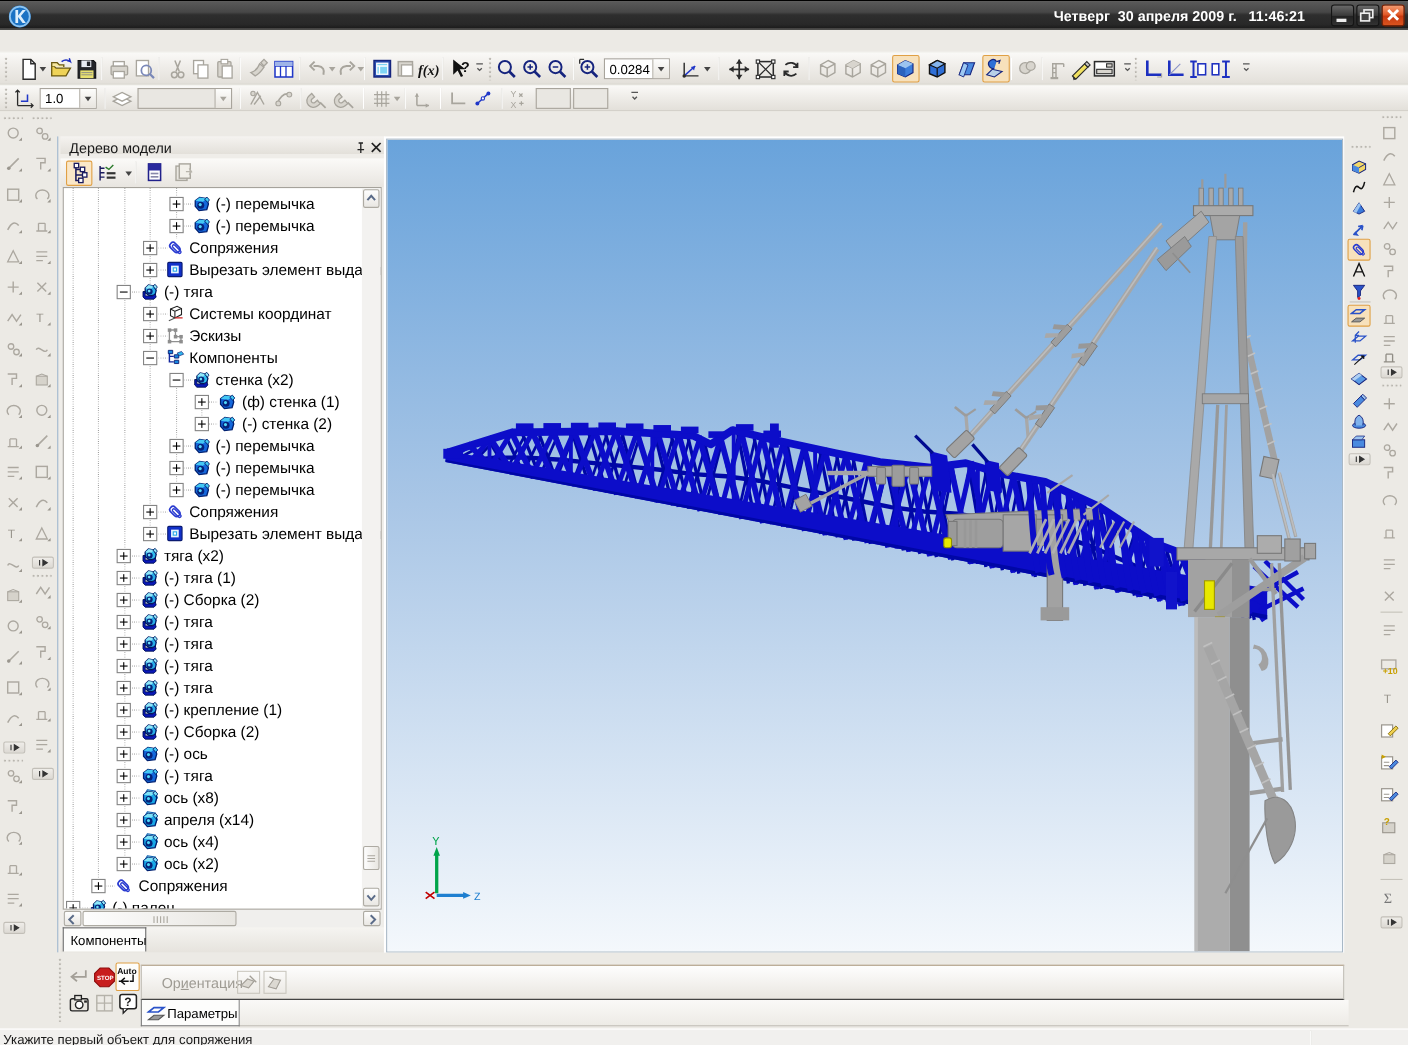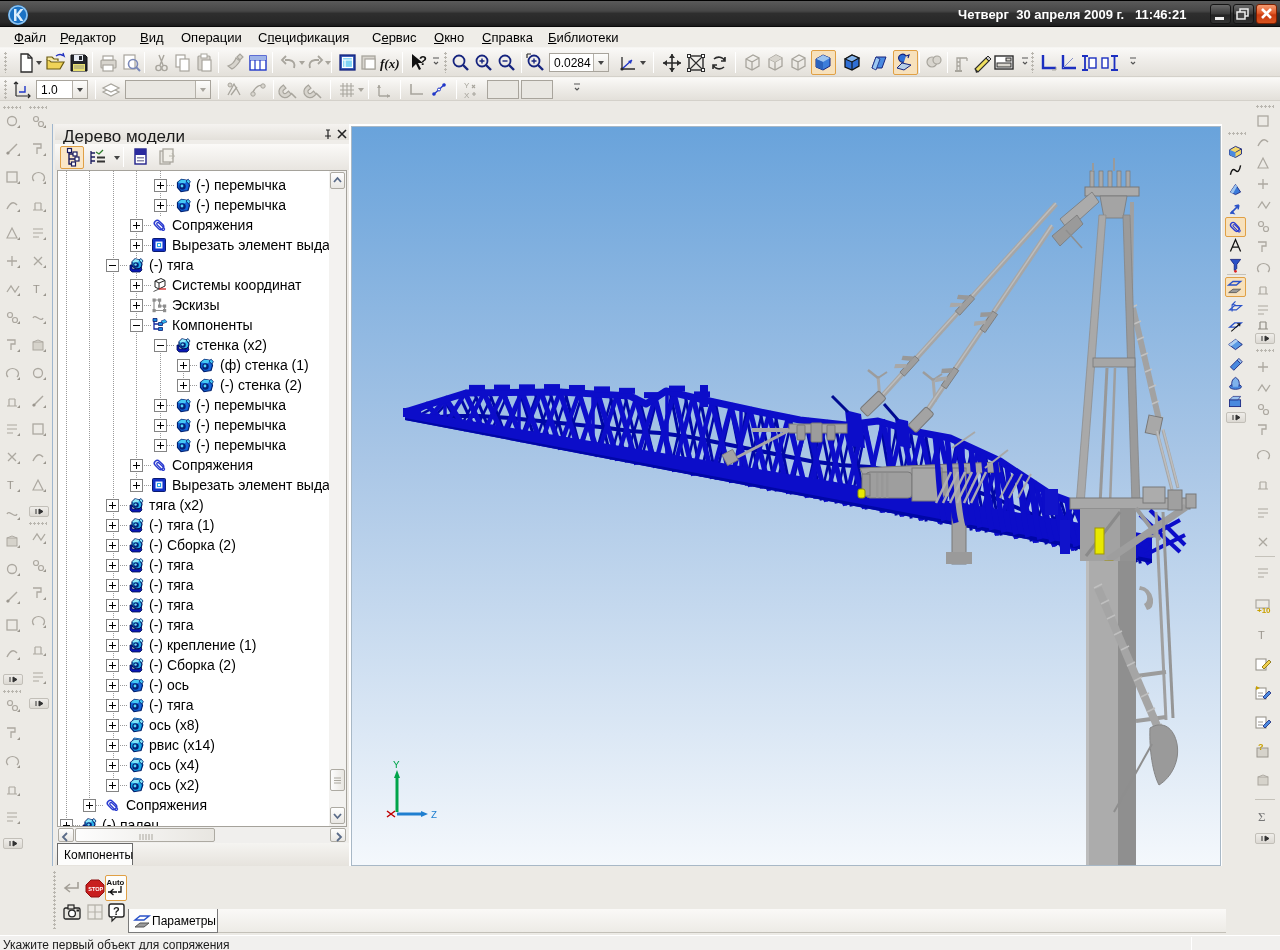--- a/index.html
+++ b/index.html
@@ -36,21 +36,21 @@
 .combo-dis { background:#E9E7E2; }
 .caret { width:0; height:0; border-left:3px solid transparent; border-right:3px solid transparent; border-top:4px solid #444; position:absolute; }
 .caret-dis { border-top-color:#A8A59D; }
 .selbtn { position:absolute; border:1px solid #E0A045; background:#F7E1BC; border-radius:2px; }
 
 
 #tabbar { position:absolute; left:0; top:101px; width:1280px; height:23px; background:linear-gradient(#FBFAF9,#E9E7E2 60%,#DCD9D2); border-bottom:1px solid #C5C2BA; }
 
 
 #treepanel { position:absolute; left:52px; top:124px; width:297px; height:742px; background:#EFEDE9; border-left:1px solid #9FB6CE; }
-#tree-head { position:absolute; left:2px; top:0px; width:295px; height:16px; background:linear-gradient(#F5F3F0,#E3E0DA); font-size:17px; color:#1a1a1a; }
+#tree-head { position:absolute; left:2px; top:0px; width:295px; height:16px; background:linear-gradient(#F5F3F0,#E3E0DA); font-size:13px; color:#1a1a1a; }
 #tree-tools { position:absolute; left:2px; top:20px; width:295px; height:26px; background:linear-gradient(#FBFAF8,#E8E5E0); }
 #tree-body { position:absolute; left:4px; top:46px; width:290px; height:657px; background:#fff; border:1px solid #A5A29B; overflow:hidden; }
 .trow { position:absolute; height:20px; font-size:14px; color:#000; white-space:nowrap; }
 .ebox { position:absolute; width:13px; height:13px; border:1px solid #848484; background:#fff; }
 .ebox i { position:absolute; left:2px; top:5px; width:7px; height:1px; background:#000; }
 .ebox.plus b { position:absolute; left:5px; top:2px; width:1px; height:7px; background:#000; }
 .vdots { position:absolute; width:1px; background-image:linear-gradient(#9a9a9a 1px, transparent 1px); background-size:1px 2px; }
 .hdots { position:absolute; height:1px; background-image:linear-gradient(90deg,#9a9a9a 1px, transparent 1px); background-size:2px 1px; }
 
 .sb { position:absolute; background:#F3F2F0; }
@@ -98,31 +98,20 @@
           <rect x="3" y="7" width="8" height="7" fill="#444" stroke="#eee" stroke-width="1.5"></rect>
         </svg>
       </div>
     <div class="winbtn" id="btn-close" style="left:1256px;">
         <svg width="19" height="18">
           <path d="M5 4 L14 13 M14 4 L5 13" stroke="#fff" stroke-width="2.6"></path>
         </svg>
       </div>
   </div>
 
-  <div id="menubar">
-    <span class="mi" style="left:14px"><u>Ф</u>айл</span>
-    <span class="mi" style="left:60px"><u>Р</u>едактор</span>
-    <span class="mi" style="left:140px"><u>В</u>ид</span>
-    <span class="mi" style="left:181px">Операции</span>
-    <span class="mi" style="left:258px">С<u>п</u>ецификация</span>
-    <span class="mi" style="left:372px">С<u>е</u>рвис</span>
-    <span class="mi" style="left:434px"><u>О</u>кно</span>
-    <span class="mi" style="left:482px"><u>С</u>правка</span>
-    <span class="mi" style="left:548px"><u>Б</u>иблиотеки</span>
-  </div>
 
   <div id="tb1" class="tbrow">
       <div class="grip" style="left:4px;top:4px;height:21px"></div>
       <svg class="abs" style="left:15px;top:4px" width="22" height="22" viewBox="0 0 22 22">
         <path d="M6 2 L13 2 L17 6 L17 20 L6 20 Z" fill="#fff" stroke="#2b2b2b" stroke-width="1.3"></path>
         <path d="M13 2 L13 6 L17 6" fill="none" stroke="#2b2b2b" stroke-width="1.3"></path>
       </svg>
       <div class="caret" style="left:36px;top:13px"></div>
       <svg class="abs" style="left:45px;top:4px" width="22" height="22" viewBox="0 0 22 22">
         <path d="M2 8 L2 17 L15 17 L19 10 L6 10 L4 8 Z" fill="#EFD358" stroke="#6B5A10" stroke-width="1.2"></path>
@@ -1044,21 +1033,21 @@
           <b></b>
         </div>
         <svg class="abs" style="left:69.5px;top:565.5px" width="17" height="17" viewBox="0 0 17 17">
           <path d="M6 1 L13 2 L15 8 L13 12 L6 11 L3 6 Z" fill="#9FE8F8" stroke="#1060B0" stroke-width="1"></path>
           <path d="M2.5 5.5 L6.5 2.5 L13 3.5 L14.5 8.5 L13 13.5 L6 14.5 L2.5 10.5 Z" fill="#18A8E8" stroke="#002070" stroke-width="1.2"></path>
           <path d="M2.5 5.5 L6.5 2.5 L13 3.5 L9.5 6.5 Z" fill="#7FE4F8"></path>
           <path d="M11 4 L13.2 2.2 L15.4 4.8 L13.6 7 Z" fill="#7FE4F8" stroke="#002070" stroke-width="0.8"></path>
           <circle cx="7.5" cy="9.5" r="3.2" fill="#05227A"></circle>
           <circle cx="7" cy="9" r="1.4" fill="#50D8F8"></circle>
         </svg>
-        <div class="trow" style="left:91px;top:565px;line-height:19px">рвис (x14)</div>
+        <div class="trow" style="left:91px;top:565px;line-height:19px">апреля (x14)</div>
         <div class="hdots" style="left:62px;top:594px;width:8px"></div>
         <div class="ebox plus" style="left:48px;top:588px">
           <i></i>
           <b></b>
         </div>
         <svg class="abs" style="left:69.5px;top:585.5px" width="17" height="17" viewBox="0 0 17 17">
           <path d="M6 1 L13 2 L15 8 L13 12 L6 11 L3 6 Z" fill="#9FE8F8" stroke="#1060B0" stroke-width="1"></path>
           <path d="M2.5 5.5 L6.5 2.5 L13 3.5 L14.5 8.5 L13 13.5 L6 14.5 L2.5 10.5 Z" fill="#18A8E8" stroke="#002070" stroke-width="1.2"></path>
           <path d="M2.5 5.5 L6.5 2.5 L13 3.5 L9.5 6.5 Z" fill="#7FE4F8"></path>
           <path d="M11 4 L13.2 2.2 L15.4 4.8 L13.6 7 Z" fill="#7FE4F8" stroke="#002070" stroke-width="0.8"></path>
@@ -1695,20 +1684,33 @@
       </svg>
       <svg class="abs" style="left:85px;top:36px" width="21" height="21" viewBox="0 0 21 21">
         <rect x="3" y="3" width="14" height="14" fill="none" stroke="#B5B2AA" stroke-width="1.3"></rect>
         <path d="M10 3 v14 M3 10 h14" stroke="#B5B2AA" stroke-width="1.2"></path>
       </svg>
       <svg class="abs" style="left:107px;top:36px" width="21" height="21" viewBox="0 0 21 21">
         <rect x="2" y="2" width="15" height="13" rx="2" fill="#fff" stroke="#222" stroke-width="1.4"></rect>
         <text x="6" y="12.5" font-size="11" font-weight="bold" fill="#222" font-family="Liberation Sans">?</text>
         <path d="M5 15 l0 4 4 -4" fill="#fff" stroke="#222" stroke-width="1.2"></path>
       </svg>
+    <div id="orient-bar">
+      <span style="position:absolute;left:18px;top:8px;font-size:13px;color:#9E9B93">Ор<u>и</u>ентация</span>
+      <svg class="abs" style="left:86px;top:4px" width="22" height="22" viewBox="0 0 22 22">
+          <rect x="1" y="1" width="20" height="20" fill="none" stroke="#C9C6BE" stroke-width="1"></rect>
+          <path d="M4 14 l6 -6 6 2 -5 6 Z" fill="#DCD9D2" stroke="#A39F97" stroke-width="1"></path>
+          <path d="M15 8 l3 3 m-3 -3 l-3 -3" stroke="#A39F97" stroke-width="1.2"></path>
+        </svg>
+      <svg class="abs" style="left:110px;top:4px" width="22" height="22" viewBox="0 0 22 22">
+          <rect x="1" y="1" width="20" height="20" fill="none" stroke="#C9C6BE" stroke-width="1"></rect>
+          <path d="M5 15 l5 -7 6 1 -4 8 Z" fill="#DCD9D2" stroke="#A39F97" stroke-width="1"></path>
+          <path d="M6 6 l4 2" stroke="#A39F97" stroke-width="1.2"></path>
+        </svg>
+    </div>
     <div id="param-tab">
         <svg width="20" height="18" style="position:absolute;left:4px;top:3px" viewBox="0 0 20 18">
           <path d="M2 8 l5 -4 h9 l-5 4 Z" fill="none" stroke="#2A52C8" stroke-width="1.5"></path>
           <path d="M2 15 l5 -4 h9 l-5 4 Z" fill="#9A9A9A" stroke="#555" stroke-width="1"></path>
         </svg>
         <span style="position:absolute;left:23px;top:5px">Параметры</span>
       </div>
     <div id="param-rest"></div>
   </div>
 

